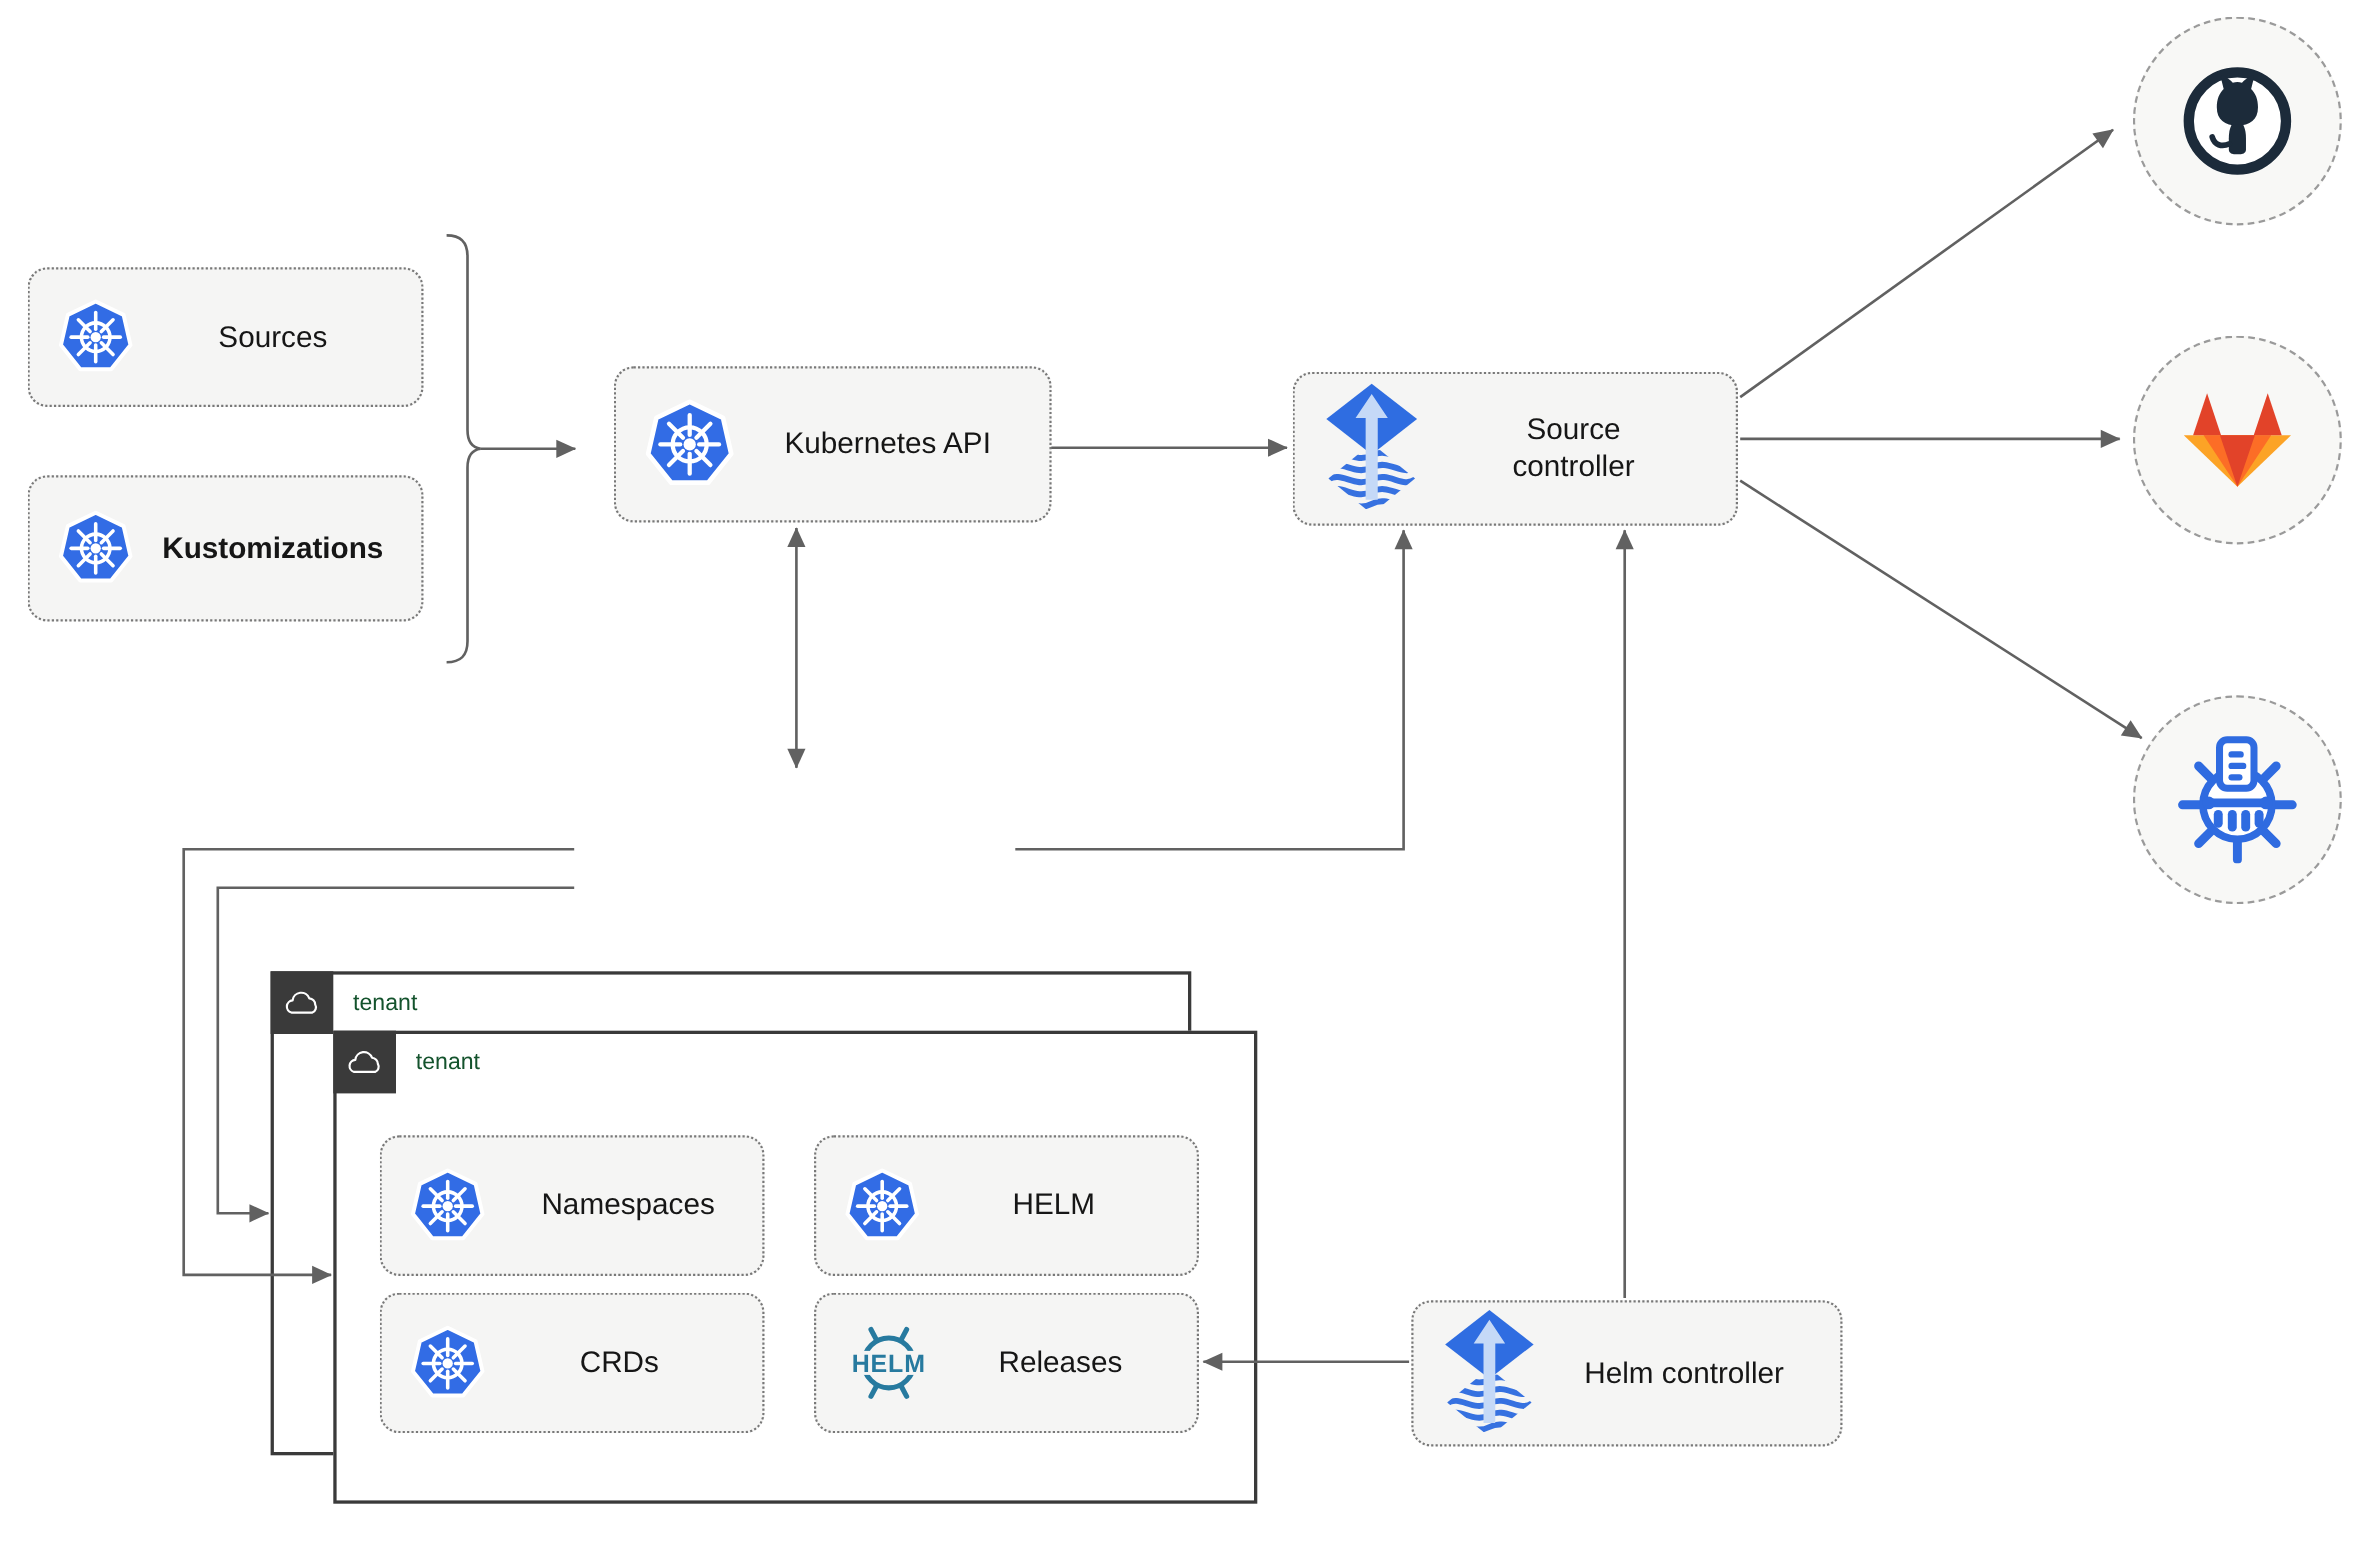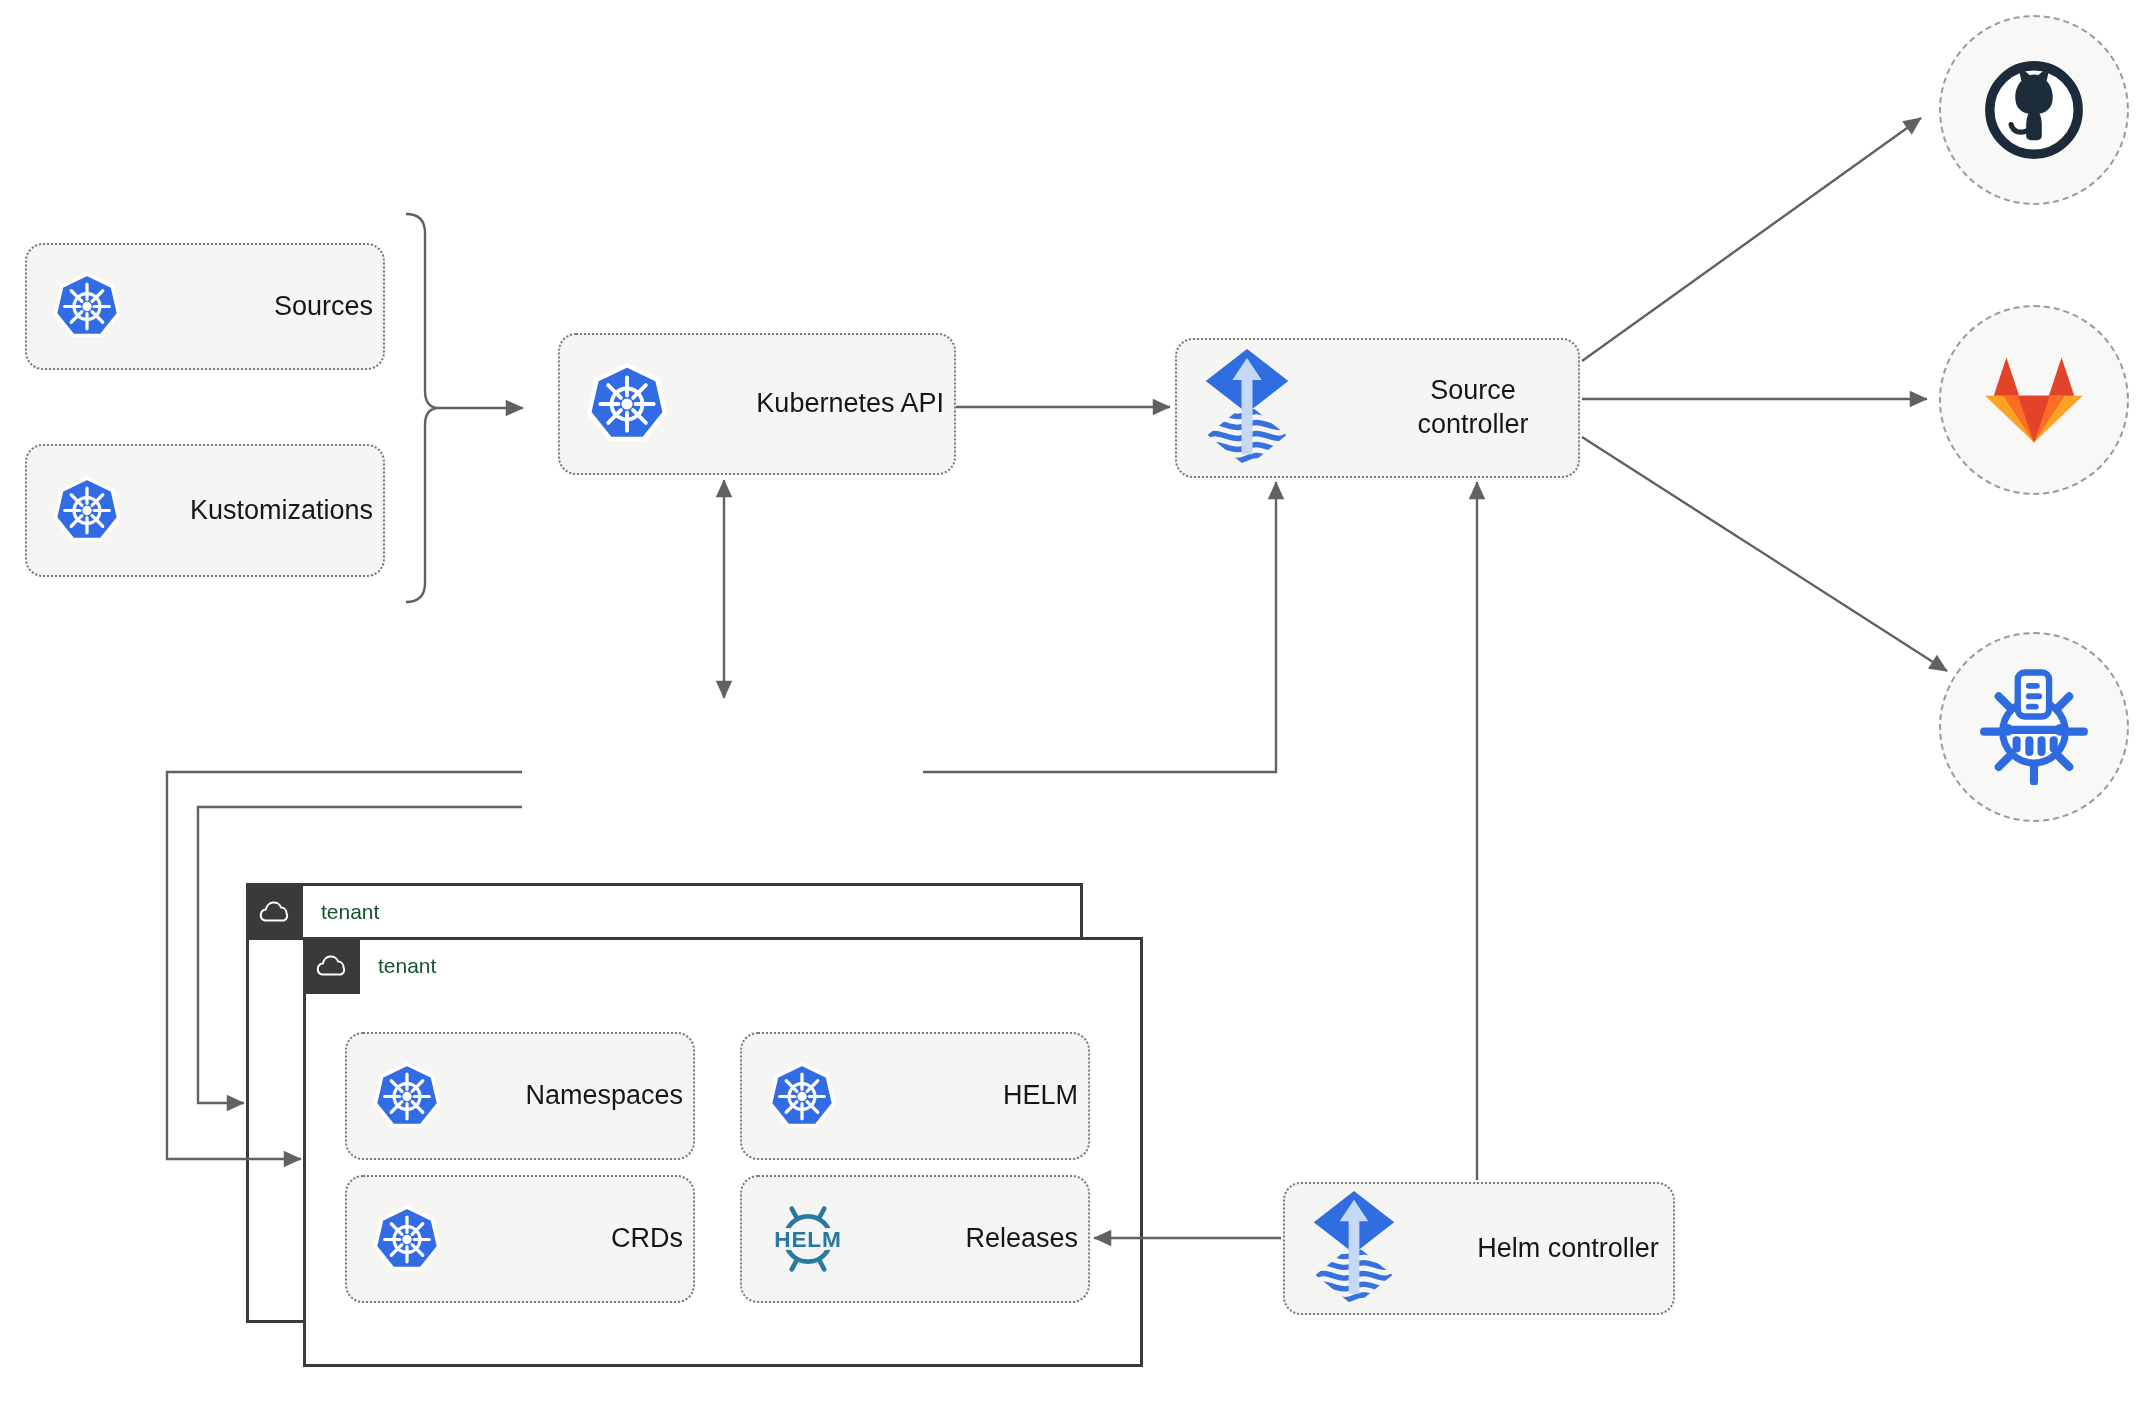--- a/index.html
+++ b/index.html
@@ -2,21 +2,21 @@
 <html><head>
 <meta charset="utf-8">
 <style>
   html,body{margin:0;padding:0;background:#ffffff;}
   .canvas{position:relative;width:2144px;height:1407px;background:#fff;overflow:hidden;
           font-family:"Liberation Sans",sans-serif;}
   
   .node{position:absolute;box-sizing:border-box;background:#f5f5f4;border:2px dotted #787878;
         border-radius:18px;display:flex;align-items:center;z-index:6;}
   .node .ic{flex:0 0 auto;margin-left:24px;}
-  .node .lbl{flex:1;display:flex;justify-content:flex-end;align-items:center;
+  .node .lbl{flex:1;display:flex;justify-content:center;align-items:center;
              font-size:27px;color:#161616;line-height:1.25;padding-right:10px;}
   .node.ctrl .lbl span{display:inline-block;width:190px;text-align:center;}
   
   .tenant{position:absolute;box-sizing:border-box;background:#ffffff;border:3px solid #3a3a3a;}
   .tenant .tab{position:absolute;top:-3px;left:-3px;width:57px;height:57px;background:#3a3a3a;
                display:flex;align-items:center;justify-content:center;}
   .tenant .tlabel{position:absolute;top:-3px;left:58px;height:57px;display:flex;align-items:center;
                   font-size:21px;color:#14532d;padding-left:14px;}
   
   .extcircle{position:absolute;width:190px;height:190px;box-sizing:border-box;border-radius:50%;
@@ -172,21 +172,21 @@
 
   <div class="node" style="left:25px;top:243px;width:360px;height:127px;">
     <svg class="ic" width="72" height="75">
         <use href="#sym-k8s"></use>
       </svg>
     <div class="lbl">
         <span>Sources</span>
       </div>
   </div>
 
-  <div class="node" style="left:25px;top:444px;width:360px;height:133px;">
+  <div class="node" style="left:25px;top:432px;width:360px;height:133px;font-weight:bold;">
     <svg class="ic" width="72" height="75">
         <use href="#sym-k8s"></use>
       </svg>
     <div class="lbl">
         <span>Kustomizations</span>
       </div>
   </div>
 
   <div class="node" style="left:558px;top:333px;width:398px;height:142px;">
     <svg class="ic" width="86" height="90">

